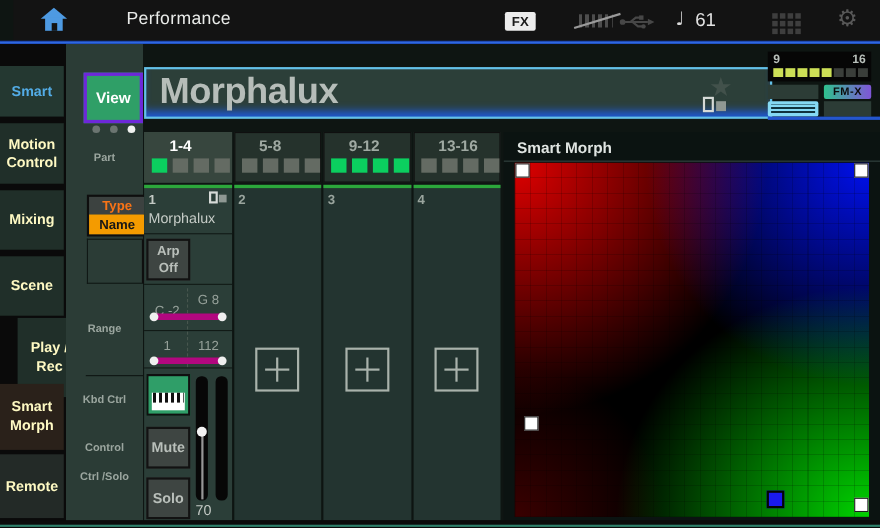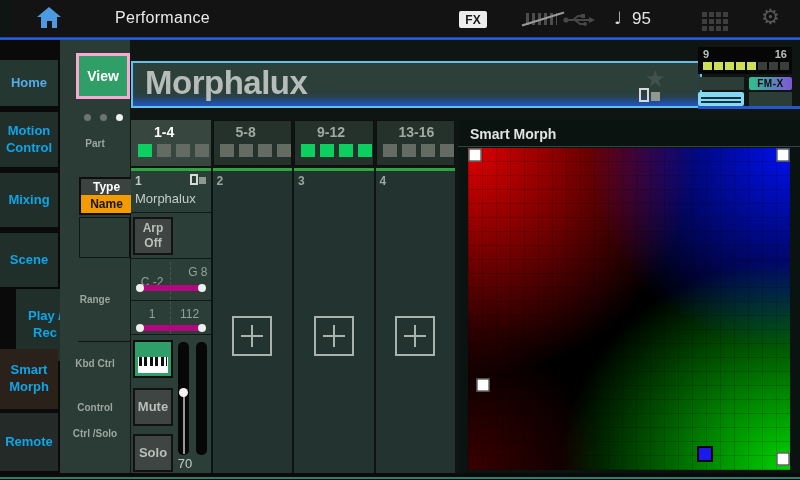--- a/index.html
+++ b/index.html
@@ -26,45 +26,45 @@
   .tempo-value{position:absolute;left:620px;top:9px;font-size:17px;color:#e3e3e3;}
   .grid-icon{position:absolute;left:690px;top:12px;width:5px;height:5px;background:#3e3e3e;
     box-shadow:7px 0 #3e3e3e,14px 0 #3e3e3e,21px 0 #3e3e3e,
                0 7px #3e3e3e,7px 7px #3e3e3e,14px 7px #3e3e3e,21px 7px #3e3e3e,
                0 14px #3e3e3e,7px 14px #3e3e3e,14px 14px #3e3e3e,21px 14px #3e3e3e;}
   .gear-icon{position:absolute;left:749px;top:5px;font-size:21px;color:#585858;
              font-family:"DejaVu Sans",sans-serif;cursor:pointer;}
   
   .sidebar-bg{position:absolute;left:0;top:40px;width:60px;height:440px;background:#0a0a0a;}
   .side-tab{position:absolute;left:0;width:58px;background:#202f29;display:flex;align-items:center;
-            justify-content:center;text-align:center;color:#0ea5e9;font-size:13px;font-weight:700;
+            justify-content:center;text-align:center;color:#fef9c3;font-size:13px;font-weight:700;
             line-height:1.3;cursor:pointer;}
   .tab-home{top:60px;height:46px;background:#243831;color:#53ace6;}
   .tab-motion{top:112px;height:55px;}
   .tab-mixing{top:173px;height:54px;}
   .tab-scene{top:233px;height:54px;}
   .tab-playrec{top:289px;height:72px;margin-left:16px;}
   .tab-smart{top:349px;height:60px;background:#2a211a;}
   .tab-remote{top:413px;height:58px;background:#232a27;}
   
   .labelcol{position:absolute;left:60px;top:40px;width:70px;height:433px;background:#2b3c36;}
-  .view-btn{position:absolute;left:76px;top:53px;width:48px;height:40px;background:#2f9f67;
-            border:3px solid #f9a8d4;color:#fff;font-weight:700;font-size:14px;display:flex;
+  .view-btn{position:absolute;left:76px;top:66px;width:48px;height:40px;background:#2f9f67;
+            border:3px solid #6d28d9;color:#fff;font-weight:700;font-size:14px;display:flex;
             align-items:center;justify-content:center;cursor:pointer;}
   .page-dots{position:absolute;left:84px;top:114px;display:flex;gap:9px;}
   .dot{width:7px;height:7px;border-radius:50%;background:#6b7571;}
   .dot.on{background:#f0f2f0;}
   .lbl{position:absolute;left:60px;width:70px;text-align:center;color:#9ba69f;font-size:10px;font-weight:700;line-height:20px;}
   .lbl-part{top:134px;}
   .lbl-range{top:290px;}
   .lbl-kbd{top:354px;}
   .lbl-volume{top:398px;}
   .lbl-mutesolo{top:424px;}
   .typename{position:absolute;left:79px;top:177px;width:51px;border:2px solid #0e0e0e;cursor:pointer;}
-  .tn-type{height:16px;background:#3c4240;color:#ffffff;font-size:12px;font-weight:700;text-align:center;line-height:16px;}
+  .tn-type{height:16px;background:#3c4240;color:#f97316;font-size:12px;font-weight:700;text-align:center;line-height:16px;}
   .tn-name{height:18px;background:#f49b00;color:#161616;font-size:12px;font-weight:700;text-align:center;line-height:18px;}
   .empty-cell{position:absolute;left:79px;top:217px;width:49px;height:39px;border:1px solid #101815;border-right:2px solid #0e0e0e;}
   .hline{position:absolute;left:78px;top:341px;width:52px;height:1px;background:#0e1512;}
   
   .name-field{position:absolute;left:131px;top:61px;width:567px;height:43px;background:#2c3f39;
               border:2px solid #63c0e8;box-shadow:inset 0 -9px 8px -4px rgba(30,90,220,.95);cursor:text;}
   .name-text{position:absolute;left:12px;top:1px;font-size:33px;font-weight:700;color:#b6bdb9;letter-spacing:-.5px;}
   .star-icon{position:absolute;right:34px;top:2px;font-size:24px;color:#42514b;font-family:"DejaVu Sans",sans-serif;}
   .flag-icon{position:absolute;right:40px;bottom:4px;width:21px;height:14px;}
   .flag-icon .fo{position:absolute;left:0;top:0;width:6px;height:10px;border:2px solid #d6dad7;}
@@ -112,21 +112,21 @@
           justify-content:center;text-align:center;line-height:1.25;padding:0 3px;cursor:pointer;}
   .arp-btn{top:49px;}
   .mute-btn{top:220px;font-size:13px;}
   .solo-btn{top:266px;font-size:13px;}
   .kbd-btn{position:absolute;left:2px;top:172px;width:40px;height:38px;background:#2f9e68;
            border:2px solid #101010;box-sizing:border-box;cursor:pointer;}
   .kbd-keys{position:absolute;left:3px;right:3px;bottom:3px;height:16px;background:#ffffff;}
   .kbd-keys::after{content:"";position:absolute;left:1px;right:1px;top:0;height:9px;
            background:repeating-linear-gradient(90deg,#101010 0 3px,transparent 3px 5.5px);}
   .rn{position:absolute;width:36px;text-align:center;font-size:12px;color:#96a19a;}
-  .rn-low{left:3px;top:107px;} .rn-high{right:3px;top:97px;text-align:right;}
+  .rn-low{left:3px;top:107px;} .rn-high{right:3px;top:97px;}
   .vl-low{left:3px;top:139px;} .vl-high{right:3px;top:139px;}
   .dash-v{position:absolute;left:39px;top:94px;height:72px;border-left:1px dashed #47564e;}
   .rbar{position:absolute;left:7px;right:7px;height:6px;background:#b2077f;border-radius:3px;cursor:pointer;}
   .rbar::before,.rbar::after{content:"";position:absolute;top:-1px;width:8px;height:8px;border-radius:50%;background:#efefef;}
   .rbar::before{left:-2px;} .rbar::after{right:-2px;}
   .rbar1{top:117px;} .rbar2{top:157px;}
   .sl-track{position:absolute;top:174px;width:11px;height:113px;background:#070707;border-radius:5px;}
   .sl-1{left:47px;cursor:pointer;} .sl-2{left:65px;}
   .sl-fill{position:absolute;left:52px;top:228px;width:2px;height:58px;background:#979797;}
   .sl-thumb{position:absolute;left:48px;top:220px;width:9px;height:9px;border-radius:50%;background:#f2f2f2;cursor:pointer;}
@@ -179,28 +179,28 @@
         <line x1="4" y1="8" x2="26" y2="8"></line>
         <path d="M10 8 L15 4 L19 4"></path>
         <path d="M12 8 L17 12 L21 12"></path>
       </g>
       <circle cx="3" cy="8" r="2.6" fill="#474747"></circle>
       <rect x="18" y="2" width="4" height="4" fill="#474747"></rect>
       <circle cx="22" cy="12" r="2" fill="#474747"></circle>
       <path d="M26 5 L32 8 L26 11 Z" fill="#474747"></path>
     </svg>
     <div class="note-glyph">♩</div>
-    <div class="tempo-value">95</div>
+    <div class="tempo-value">61</div>
     <div class="grid-icon"></div>
     <div class="gear-icon">⚙</div>
   </div>
   <div class="topbar-accent"></div>
 
   <div class="sidebar-bg"></div>
-  <div class="side-tab tab-home">Home</div>
+  <div class="side-tab tab-home">Smart</div>
   <div class="side-tab tab-motion">Motion Control</div>
   <div class="side-tab tab-mixing">Mixing</div>
   <div class="side-tab tab-scene">Scene</div>
   <div class="side-tab tab-playrec">Play / Rec</div>
   <div class="side-tab tab-smart">Smart Morph</div>
   <div class="side-tab tab-remote">Remote</div>
 
   <div class="labelcol"></div>
   <div class="view-btn">View</div>
   <div class="page-dots">

